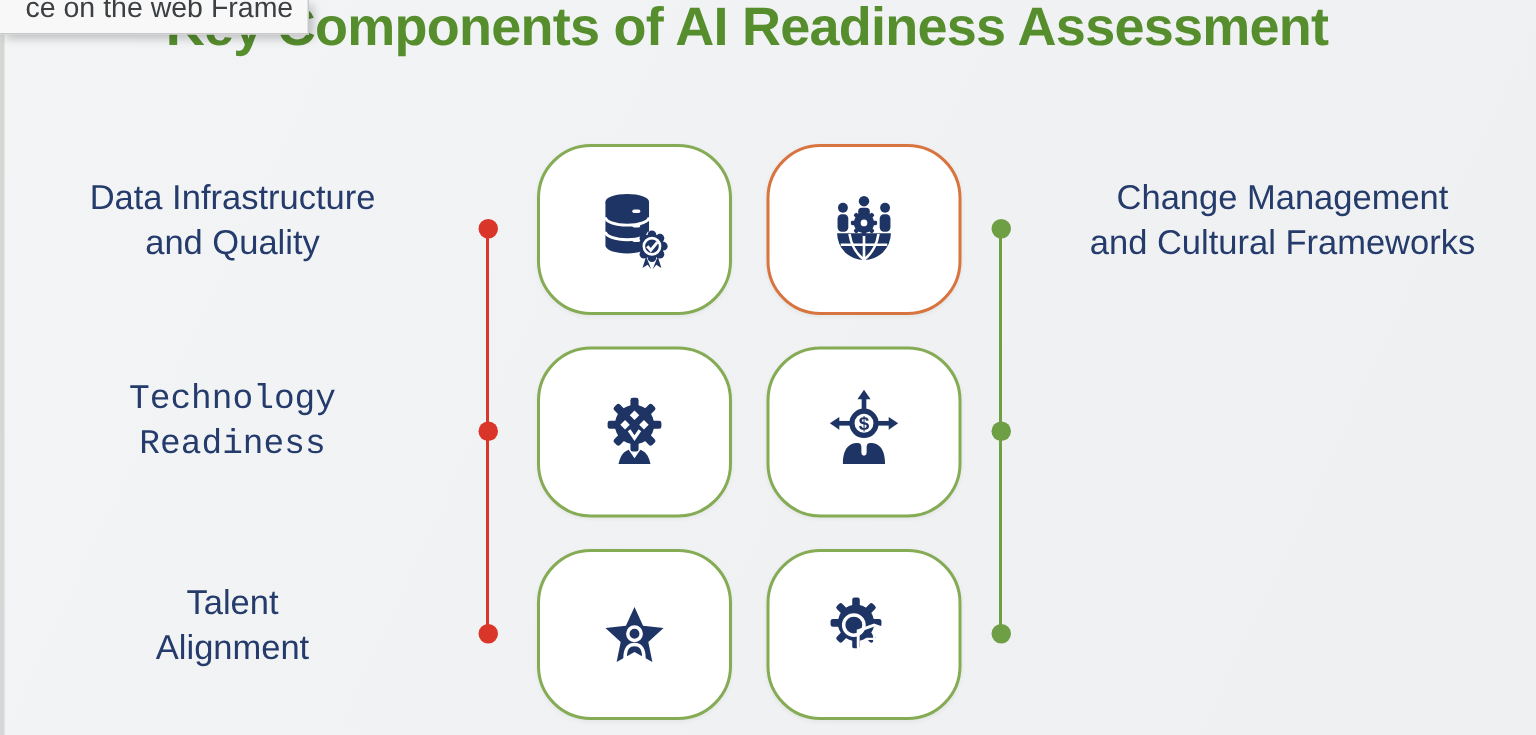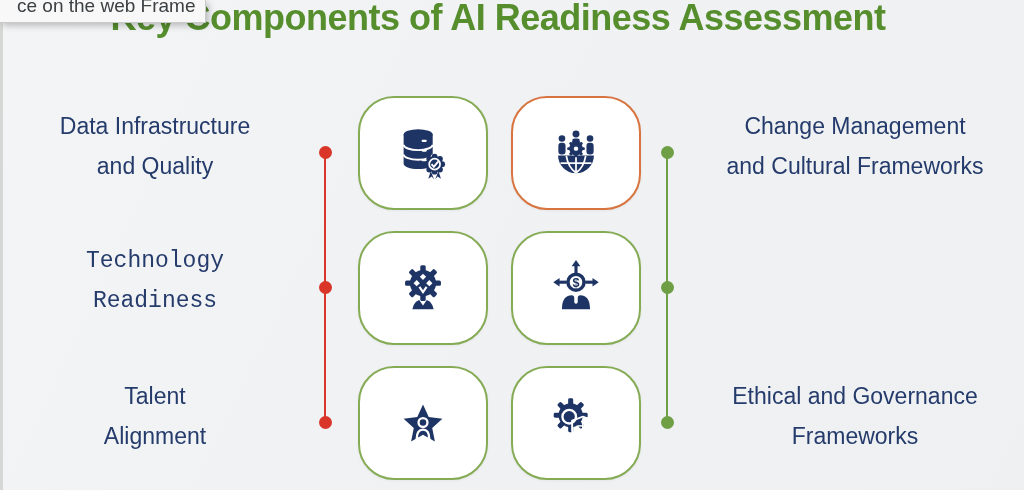--- a/index.html
+++ b/index.html
@@ -37,21 +37,21 @@
     padding-left:16px;
   }
   .tooltip span{
     display:block;margin-top:-7px;padding-left:1px;
     font-size:19px;line-height:26px;color:var(--tooltip-text-color);white-space:nowrap;
   }
   .side-label{
     position:absolute;width:270px;height:72px;
     display:flex;align-items:center;justify-content:center;text-align:center;
     white-space:pre-line;color:var(--label-navy);
-    font-size:23px;line-height:40px;font-weight:500;
+    font-size:23px;line-height:30px;font-weight:500;
   }
   .side-label.left{left:20px;}
   .side-label.right{left:695px;width:320px;}
   .row1{top:110px;} .row2{top:245px;font-family:Liberation Mono, monospace;} .row3{top:380px;}
   .connector{position:absolute;top:152px;height:271px;width:2px;}
   .connector.red{left:324px;background:var(--line-red);}
   .connector.green{left:666px;background:var(--line-green);}
   .dot{position:absolute;width:13px;height:13px;border-radius:50%;}
   .dot.red{left:318.5px;background:var(--line-red);}
   .dot.green{left:660.5px;background:var(--line-green);}
@@ -84,22 +84,20 @@
 
   <div class="side-label left row1">Data Infrastructure
 and Quality</div>
   <div class="side-label left row2">Technology
 Readiness</div>
   <div class="side-label left row3">Talent
 Alignment</div>
 
   <div class="side-label right row1">Change Management
 and Cultural Frameworks</div>
-  <div class="side-label right row3">Ethical and Governance
-Frameworks</div>
 
   <div class="connector red"></div>
   <div class="dot red r1"></div>
   <div class="dot red r2"></div>
   <div class="dot red r3"></div>
   <div class="connector green"></div>
   <div class="dot green r1"></div>
   <div class="dot green r2"></div>
   <div class="dot green r3"></div>
 

